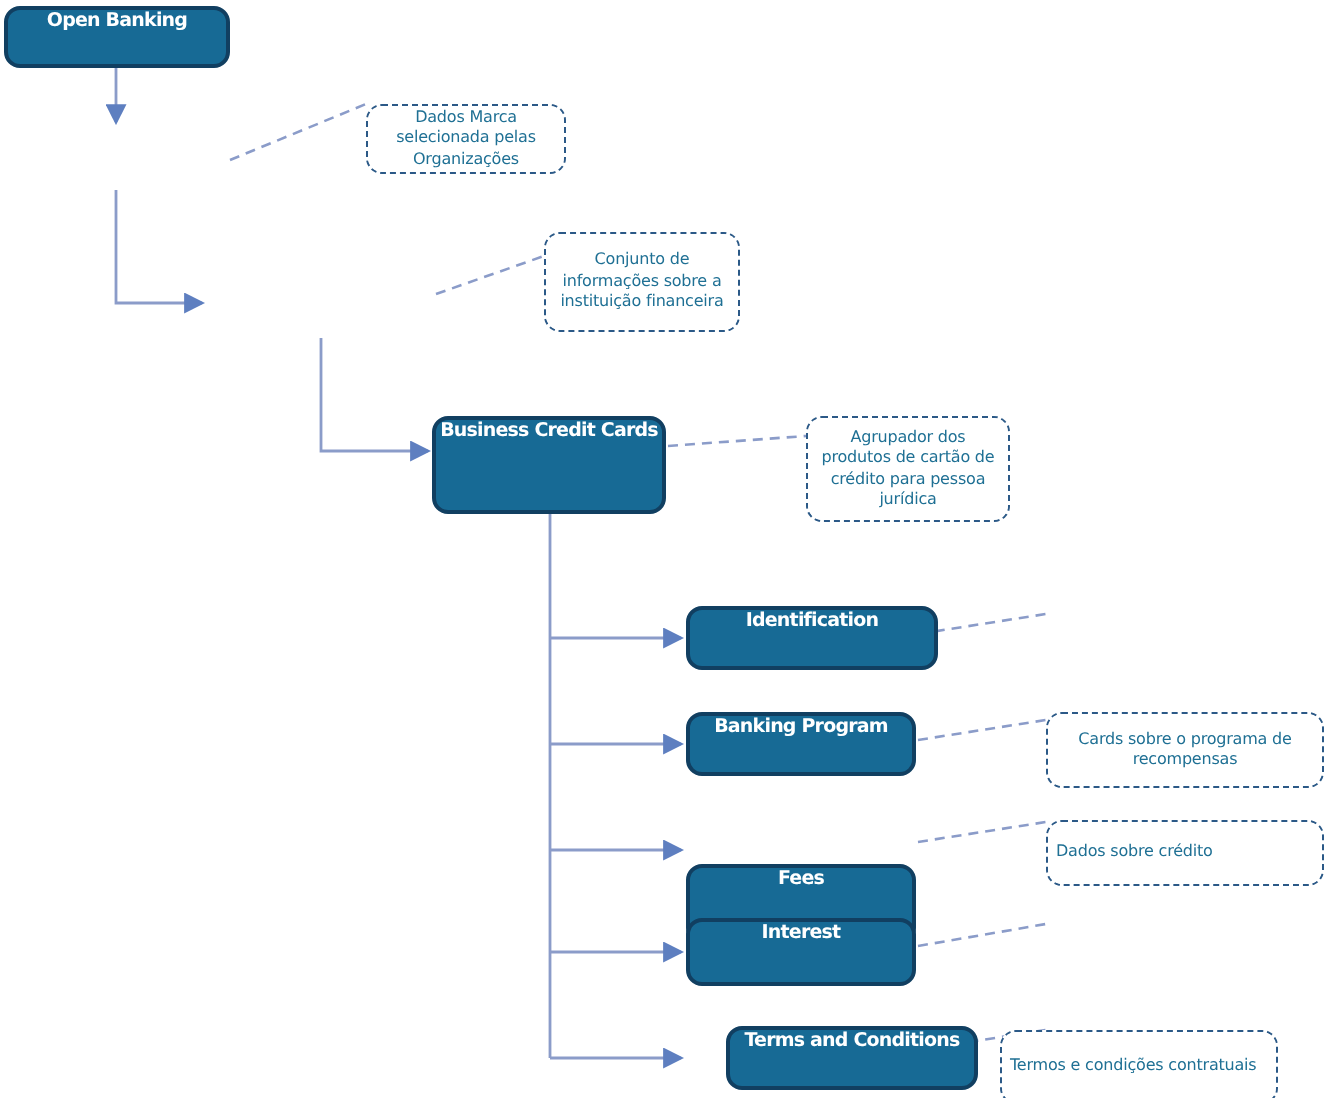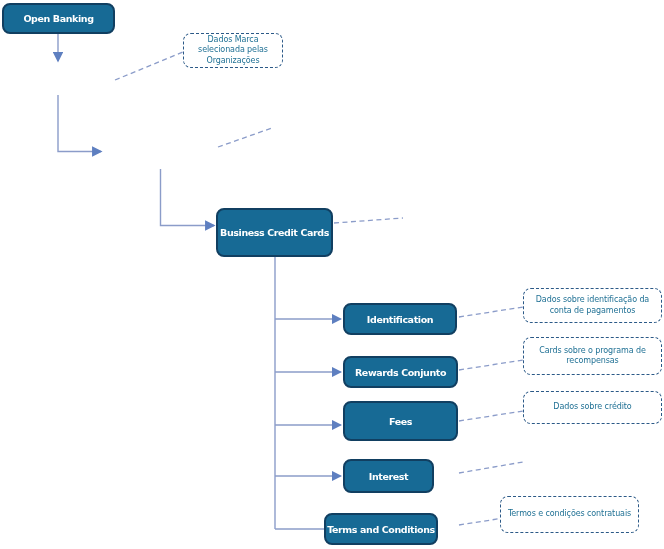--- a/index.html
+++ b/index.html
@@ -9,33 +9,33 @@
     font-family:"DejaVu Sans","Liberation Sans",sans-serif;
   }
   svg.wires{position:absolute;left:0;top:0;width:664px;height:549px;}
   .wire{fill:none;stroke:var(--connector,#8b9cc9);stroke-width:1.4;}
   .wire.dash{stroke-dasharray:5 3.5;stroke-width:1.3;}
   .node{
     position:absolute;box-sizing:border-box;
     background:var(--node-fill,#176a95);
     border:2.4px solid var(--node-border,#113f61);
     border-radius:8px;
-    display:flex;align-items:center;justify-content:center;
+    display:flex;justify-content:center;
   }
   .node span{
     color:var(--node-text,#ffffff);
     font-weight:bold;font-size:9.5px;letter-spacing:-0.4px;white-space:nowrap;
   }
   .note{
     position:absolute;box-sizing:border-box;
     background:#ffffff;
     border:1.4px dashed var(--note-border,#2b5987);
     border-radius:8px;
-    display:flex;align-items:center;justify-content:center;
-    padding:2px 4px;text-align:center;
+    display:flex;align-items:center;
+    padding:2px 4px;text-align:center;margin-top:19px;
   }
   .note span{
     color:var(--note-text,#1f7094);
     font-size:8px;line-height:1.3;letter-spacing:-0.1px;
   }
 </style>
 </head>
 <body>
 
 <div class="canvas">
@@ -65,41 +65,44 @@
     <path class="wire dash" d="M459,473 L523,462"></path>
     <path class="wire dash" d="M459,525 L523,515"></path>
   </svg>
 
   <div class="node" style="left:2px;top:3px;width:113px;height:31px">
     <span>Open Banking</span>
   </div>
   <div class="node" style="left:216px;top:208px;width:117px;height:49px">
     <span>Business Credit Cards</span>
   </div>
-  <div class="node" style="left:343px;top:303px;width:114px;height:32px">
+  <div class="node" style="left:343px;top:303px;width:126px;height:32px">
     <span>Identification</span>
   </div>
   <div class="node" style="left:343px;top:356px;width:115px;height:32px">
-    <span>Rewards Conjunto</span>
+    <span>Banking Program</span>
   </div>
-  <div class="node" style="left:343px;top:401px;width:115px;height:40px">
+  <div class="node" style="left:343px;top:432px;width:115px;height:40px">
     <span>Fees</span>
   </div>
-  <div class="node" style="left:343px;top:459px;width:91px;height:34px">
+  <div class="node" style="left:343px;top:459px;width:115px;height:34px">
     <span>Interest</span>
   </div>
-  <div class="node" style="left:324px;top:513px;width:114px;height:32px">
+  <div class="node" style="left:363px;top:513px;width:126px;height:32px">
     <span>Terms and Conditions</span>
   </div>
 
   <div class="note" style="left:183px;top:33px;width:100px;height:35px">
     <span>Dados Marca selecionada pelas Organizações</span>
   </div>
-  <div class="note" style="left:523px;top:288px;width:139px;height:35px">
-    <span>Dados sobre identificação da conta de pagamentos</span>
+  <div class="note" style="left:272px;top:97px;width:98px;height:50px">
+    <span>Conjunto de informações sobre a instituição financeira</span>
+  </div>
+  <div class="note" style="left:403px;top:189px;width:102px;height:53px">
+    <span>Agrupador dos produtos de cartão de crédito para pessoa jurídica</span>
   </div>
   <div class="note" style="left:523px;top:337px;width:139px;height:38px">
     <span>Cards sobre o programa de recompensas</span>
   </div>
   <div class="note" style="left:523px;top:391px;width:139px;height:33px">
     <span>Dados sobre crédito</span>
   </div>
   <div class="note" style="left:500px;top:496px;width:139px;height:37px">
     <span>Termos e condições contratuais</span>
   </div>

